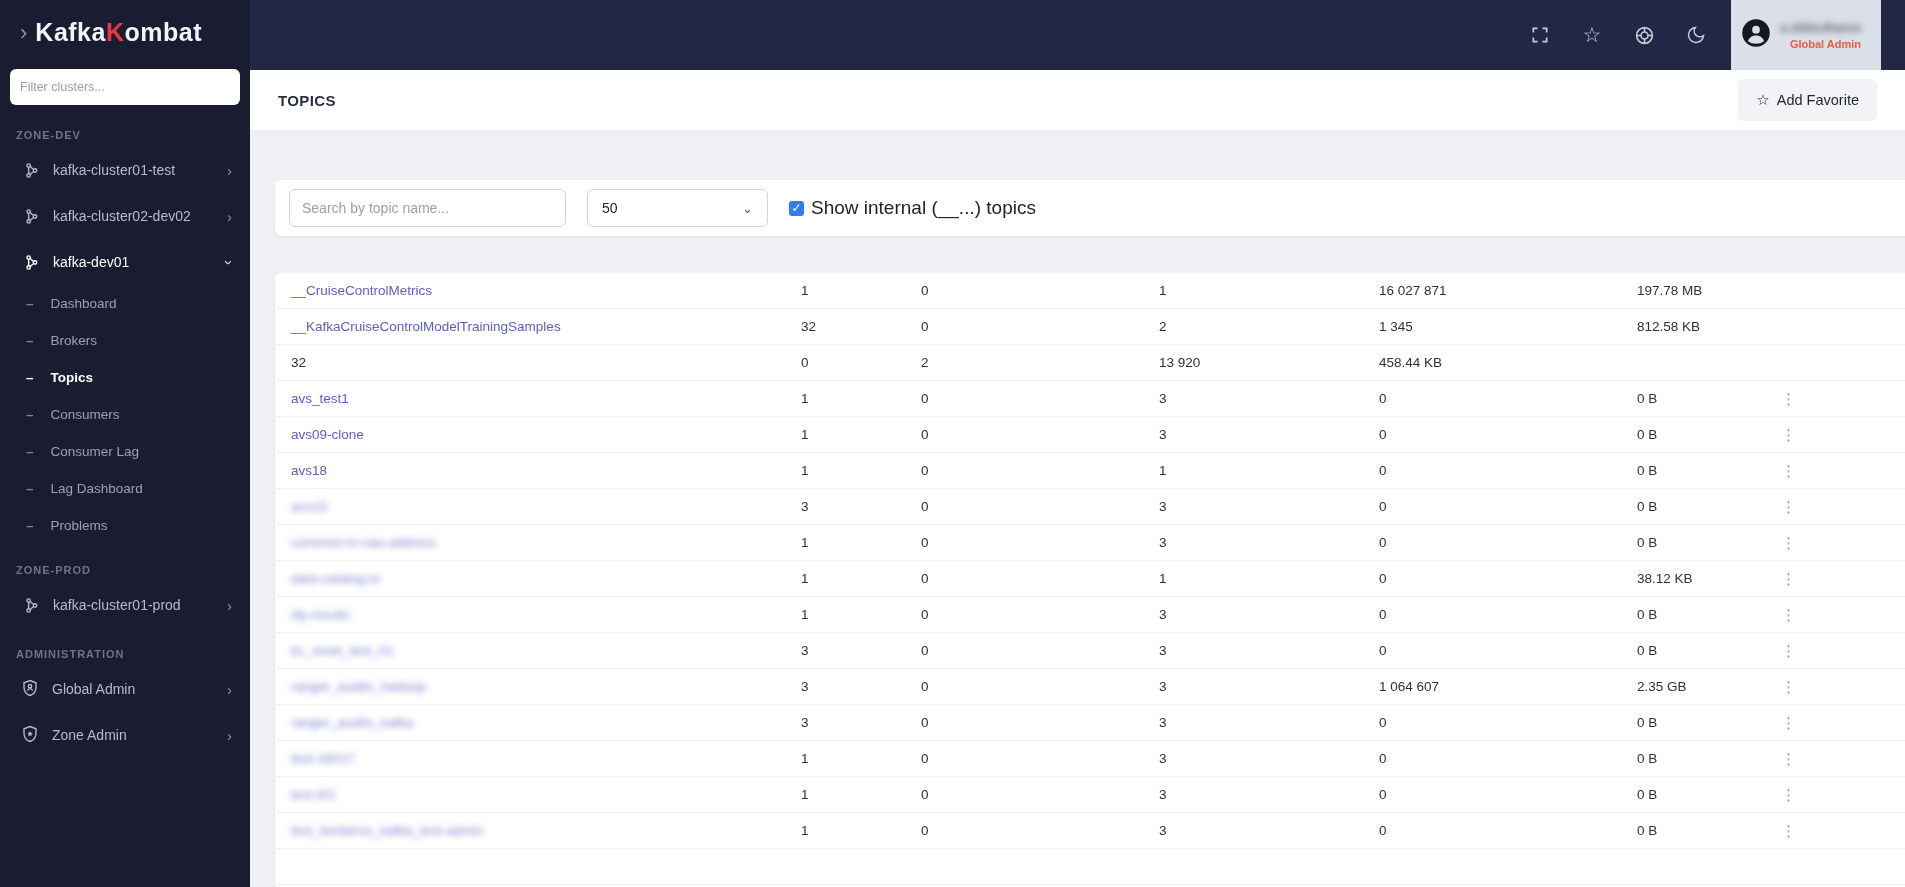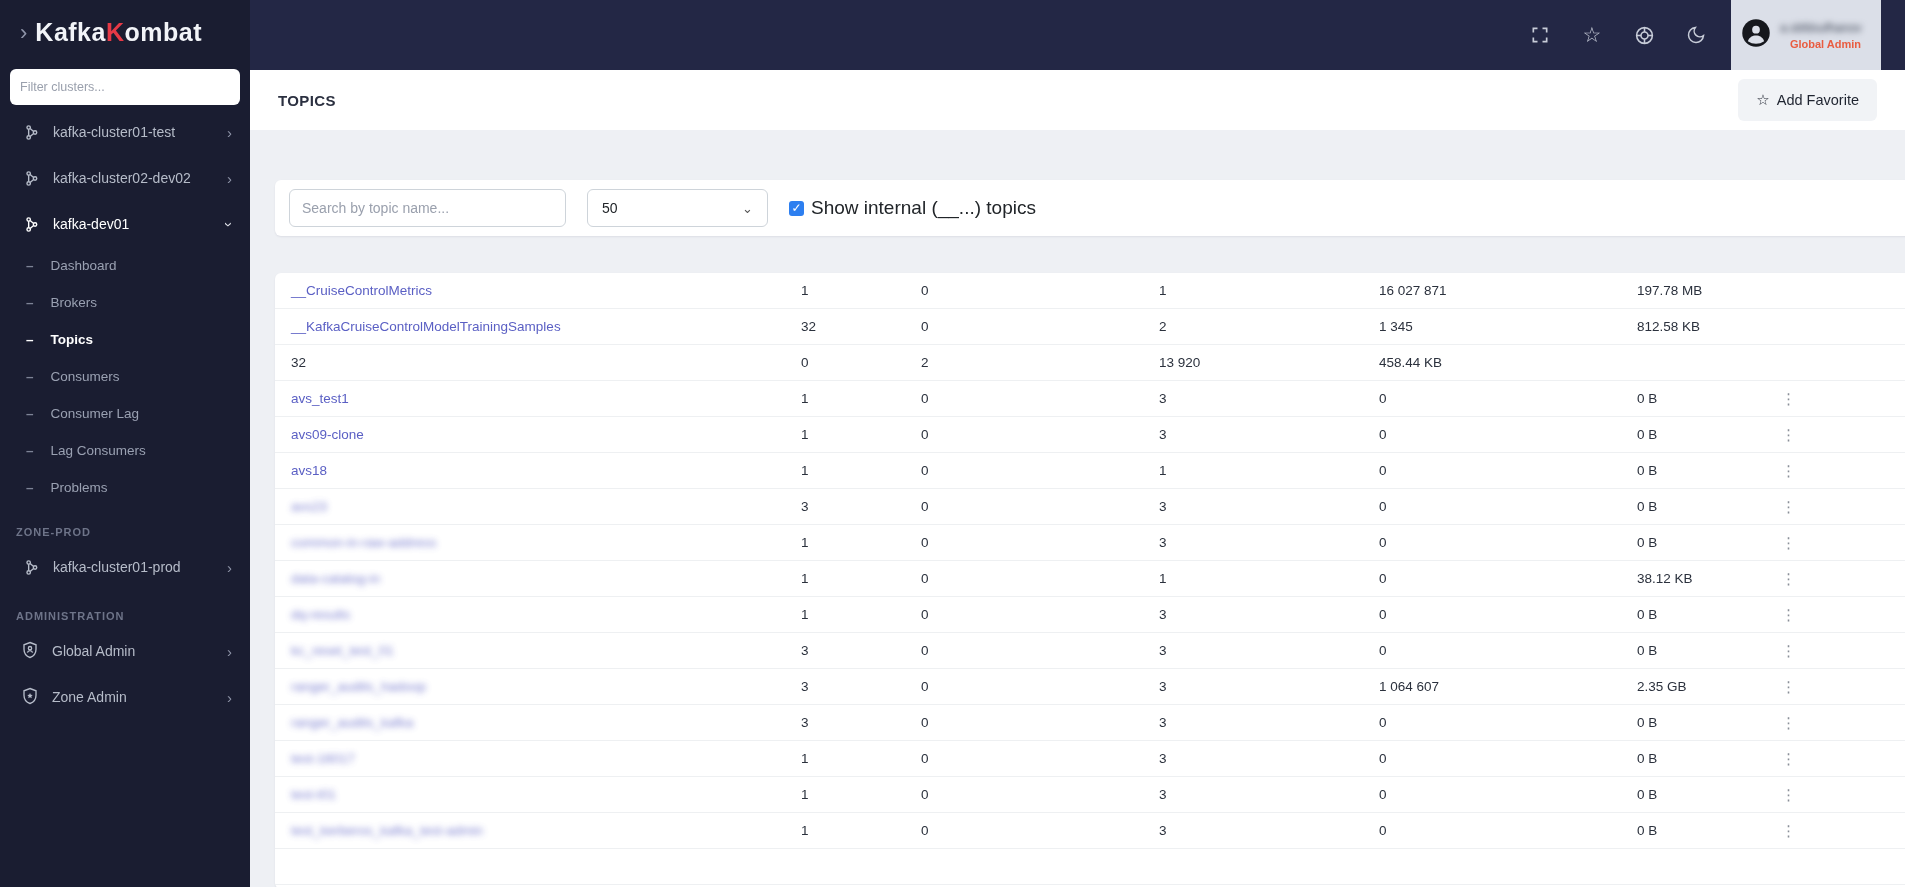--- a/index.html
+++ b/index.html
@@ -101,20 +101,21 @@
 
 <div class="sidebar">
   <div class="logo-row">
     <span class="collapse-chev">›</span>
     <span class="brand"><span>Kafka</span><span class="accent">K</span><span>ombat</span></span>
   </div>
   <div class="filter-wrap">
     <input class="filter-input" placeholder="Filter clusters..." style="">
   </div>
 
+  <div class="section-label">ZONE-DEV</div>
 
   <div class="cluster-item">
     <span class="kafka-icon">
       <svg width="17" height="17" viewBox="0 0 24 24" fill="none" stroke="#b6bcc9" stroke-width="2">
         <circle cx="8" cy="5" r="2.4"></circle>
           <circle cx="8" cy="19" r="2.4"></circle>
           <circle cx="17" cy="12" r="2.4"></circle>
         <line x1="8" y1="7.5" x2="8" y2="16.5"></line>
           <line x1="10" y1="6.3" x2="15" y2="10.6"></line>
           <line x1="10" y1="17.7" x2="15" y2="13.4"></line>
@@ -170,21 +171,21 @@
       <li>
         <span class="dash">–</span>
         <span>Consumers</span>
       </li>
       <li>
         <span class="dash">–</span>
         <span>Consumer Lag</span>
       </li>
       <li>
         <span class="dash">–</span>
-        <span>Lag Consumers</span>
+        <span>Lag Dashboard</span>
       </li>
       <li>
         <span class="dash">–</span>
         <span>Problems</span>
       </li>
     </ul>
 
   <div class="section-label">ZONE-PROD</div>
 
   <div class="cluster-item">

